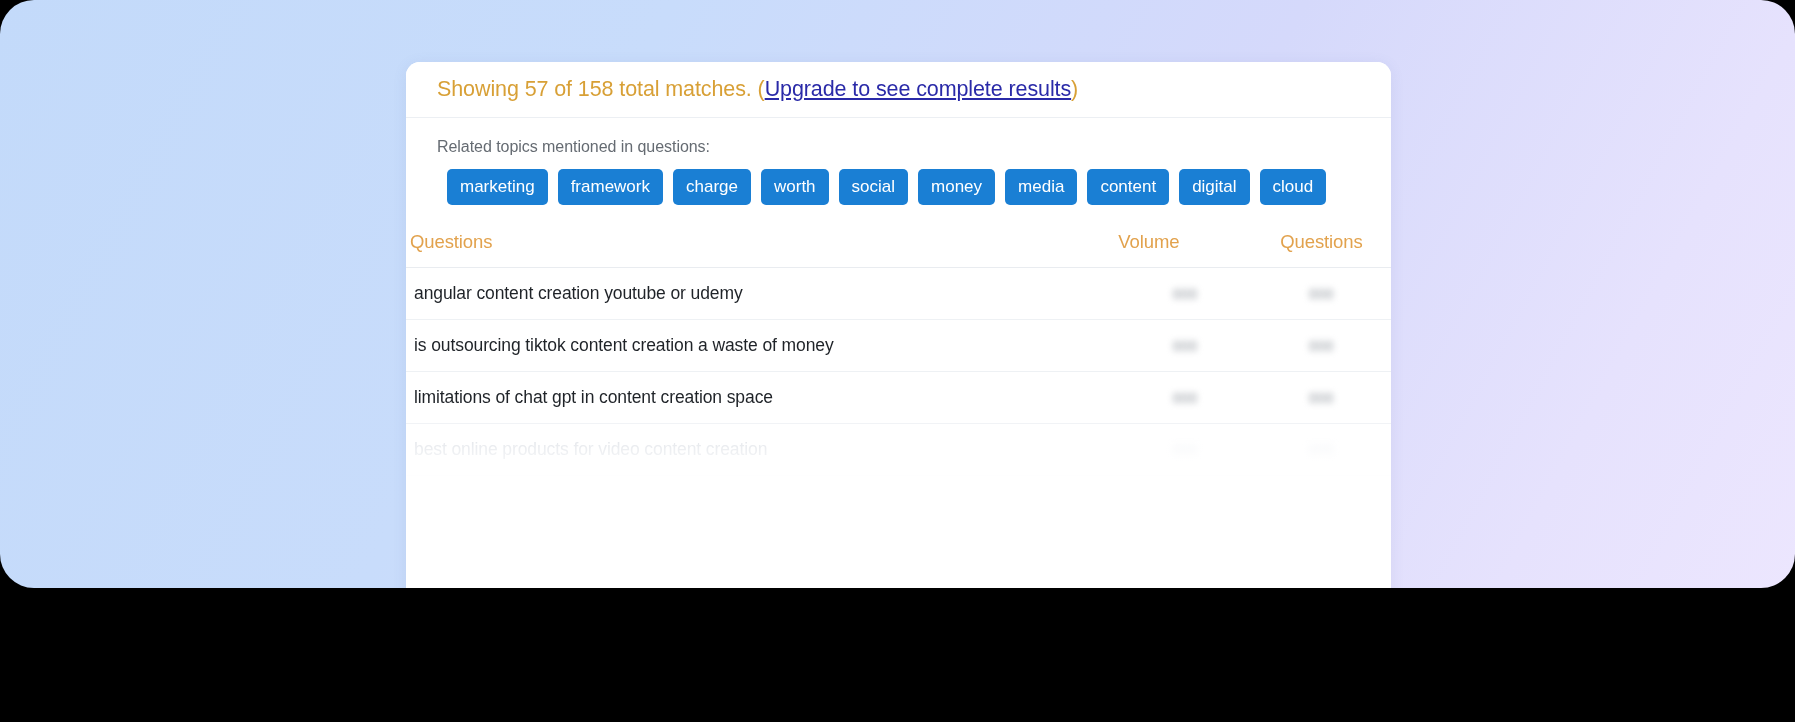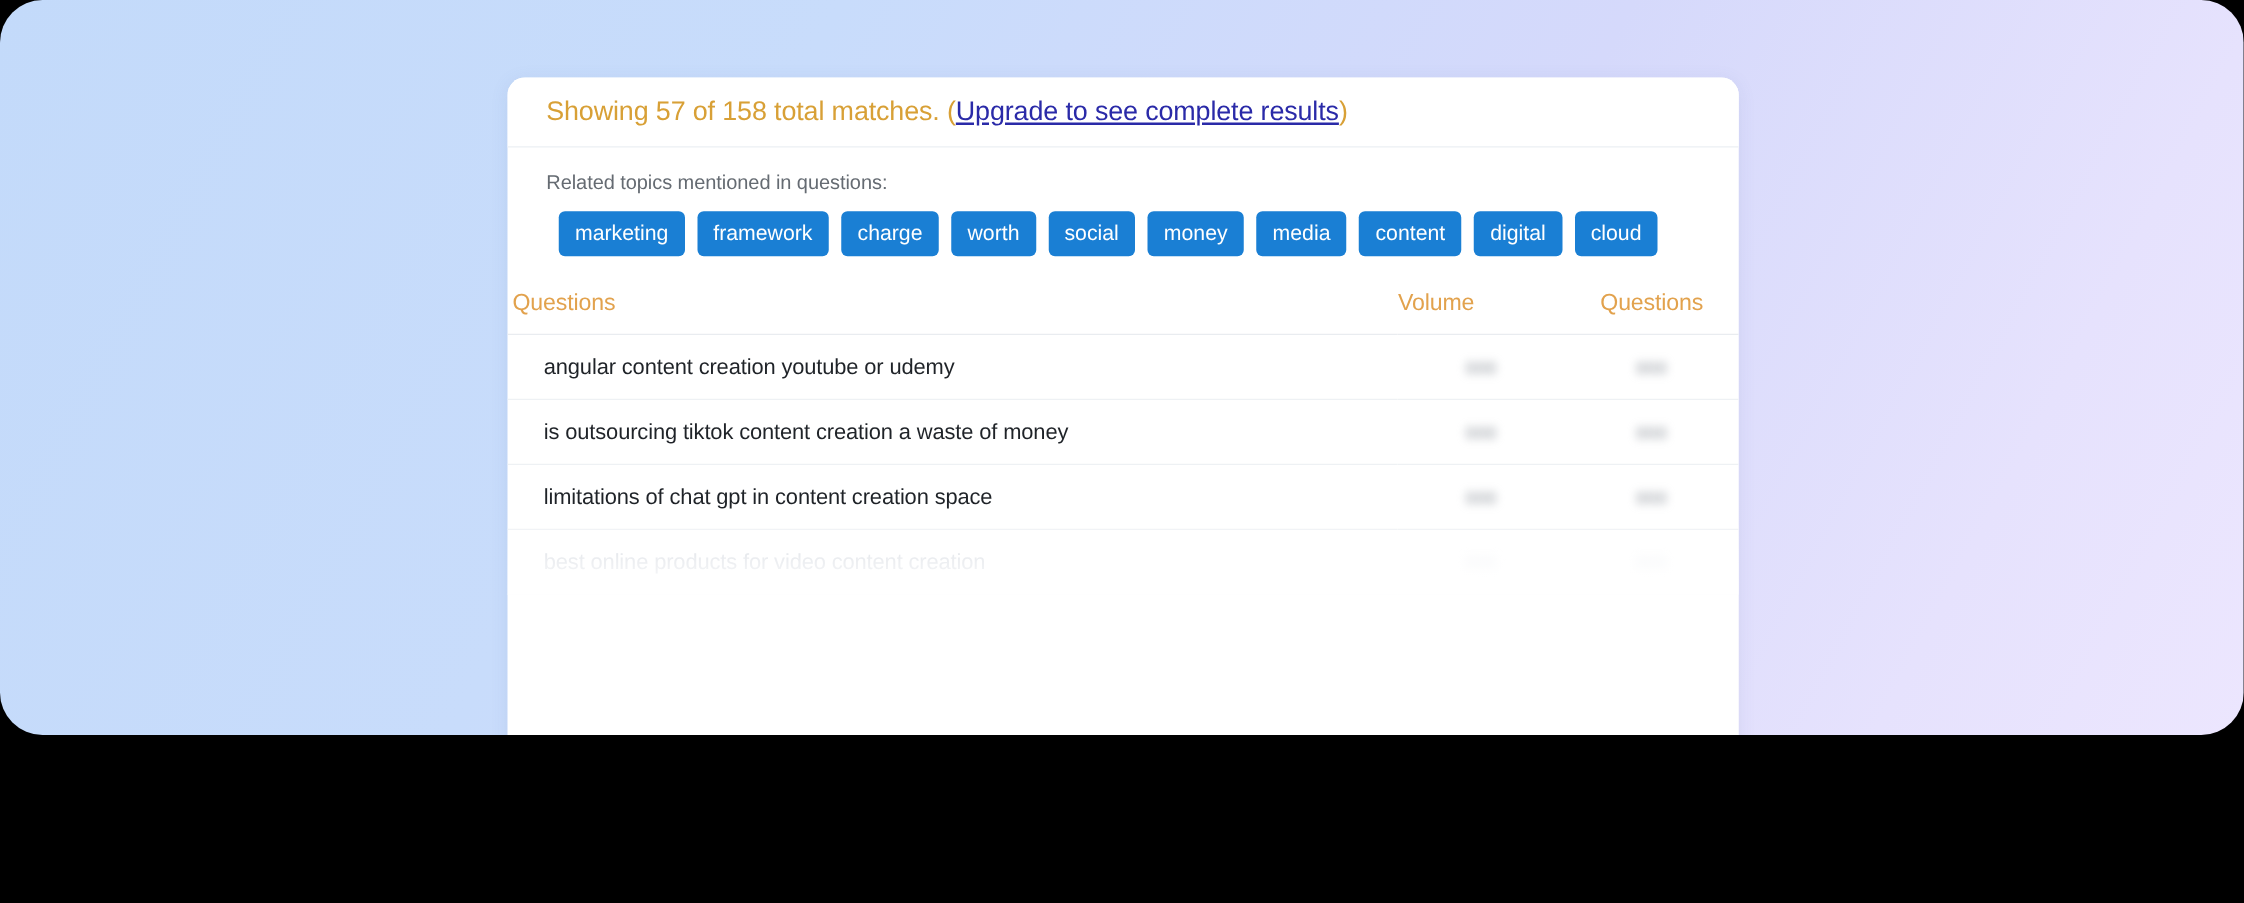--- a/index.html
+++ b/index.html
@@ -110,21 +110,21 @@
 
   .q-table thead tr { border-bottom: 1px solid #e9ecf0; }
 
   .q-table td {
     font-size: 17.5px;
     color: #1f2328;
     padding: 15px 0 15px 0;
     border-bottom: 1px solid #eef1f4;
     letter-spacing: -0.1px;
   }
-  .q-table td.cell-question { padding-left: 29px; }
+  .q-table td.cell-question { padding-left: 8px; }
   .q-table td.cell-metric { text-align: center; }
 
   .q-table tbody tr.row-fade-1 td { color: #5c6066; }
   .q-table tbody tr.row-fade-2 td { color: #cdd2da; }
 
   
   .blur-value {
     display: inline-block;
     font-size: 14px;
     color: #8d939b;

